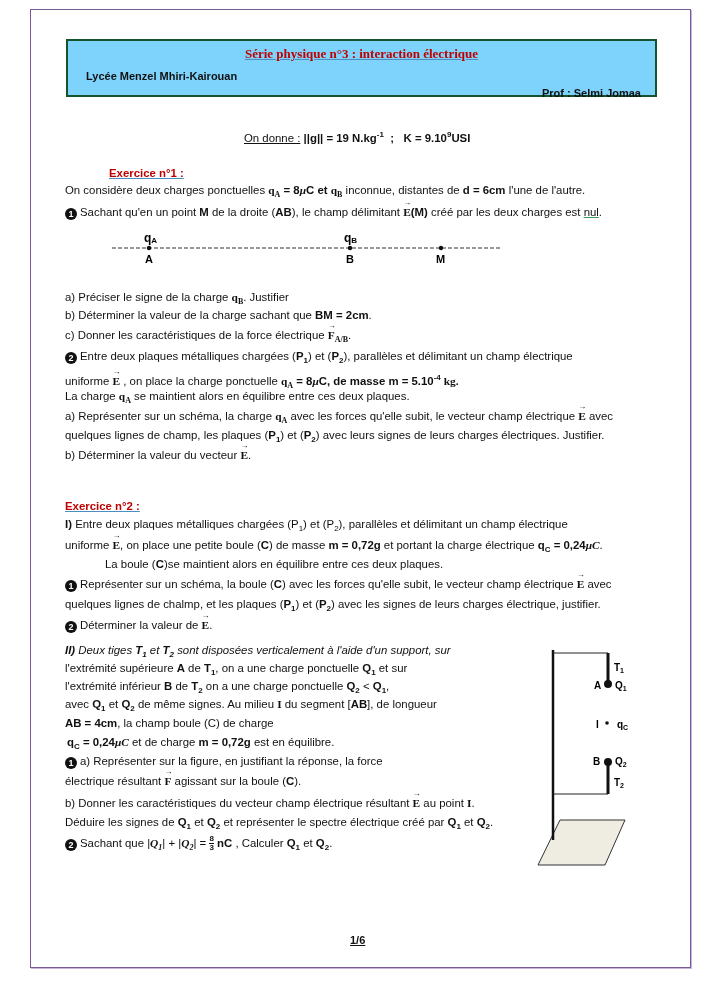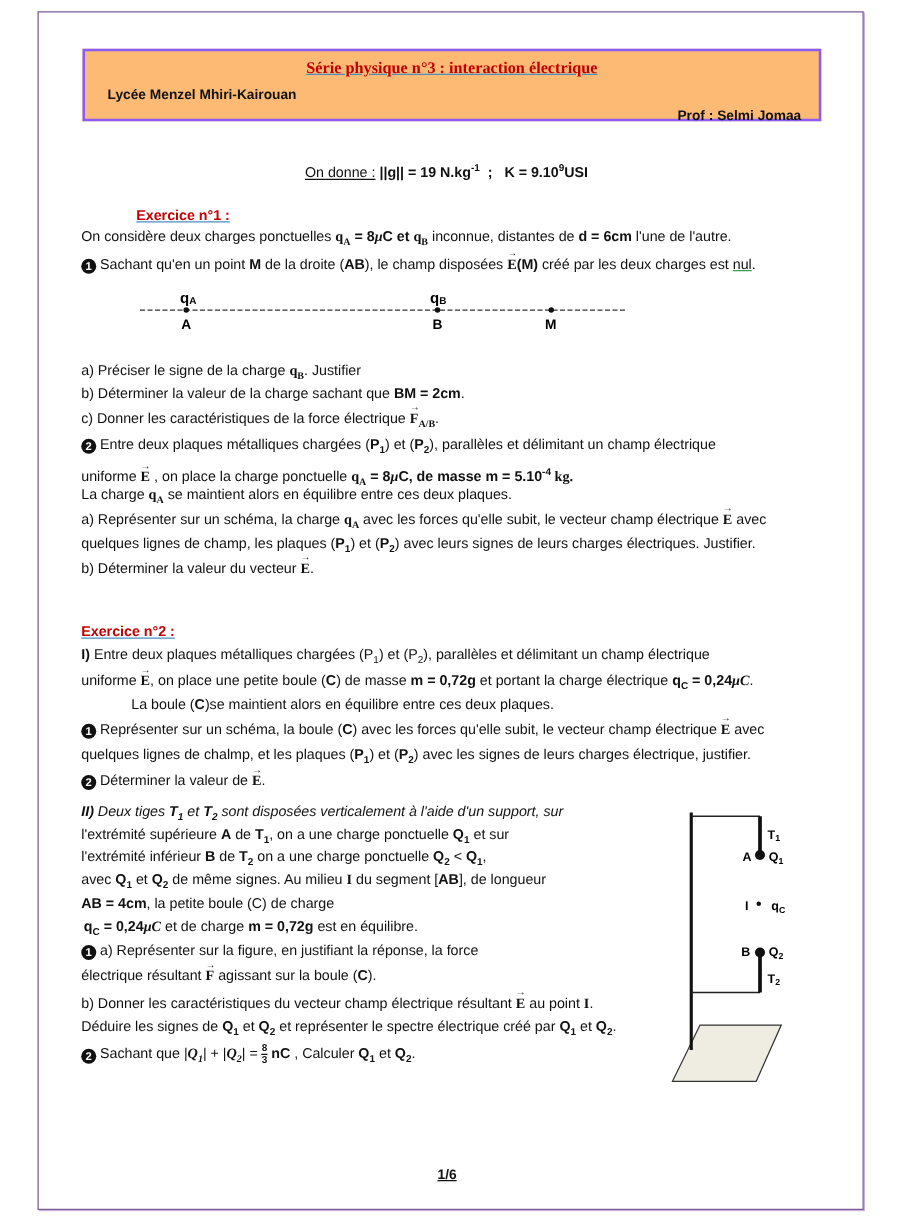--- a/index.html
+++ b/index.html
@@ -1,21 +1,21 @@
 <!DOCTYPE html>
 <html><head>
 <meta charset="utf-8">
 <style>
   html, body { margin:0; padding:0; background:#ffffff; }
   body { width:720px; height:982px; position:relative; overflow:hidden;
          font-family:"Liberation Sans", sans-serif; color:#111; }
   .page-border { position:absolute; left:30px; top:9px; width:659px; height:957px;
          border:1.5px solid #7a5a95; box-shadow: 1px 1px 0 #c9b5dc; }
   .header-box { position:absolute; left:66px; top:39px; width:587px; height:54px;
-         background:#fdba74; border:2px solid #8b5cf6; }
+         background:#7dd3fc; border:2px solid #14532d; }
   .header-title { position:absolute; left:0; right:0; top:5px; text-align:center;
          font-family:"Liberation Serif", serif; font-weight:bold; font-size:13px; color:#c00000;
          text-decoration:underline; text-decoration-color:#4a8fc0; }
   .header-left { position:absolute; left:18px; top:29px; font-size:11px; font-weight:bold; }
   .header-right { position:absolute; right:14px; top:29px; font-size:11px; font-weight:bold;margin-top:17px; }
   .line { position:absolute; font-size:11.4px; white-space:nowrap; line-height:14px; }
   .b { font-weight:bold; }
   .serif { font-family:"Liberation Serif", serif; font-weight:bold; }
   .ex-title { color:#c00000; font-weight:bold; text-decoration:underline; text-decoration-color:#4a8fc0; }
   .u { text-decoration:underline; }
@@ -48,21 +48,21 @@
   <span>K = 9.10</span><sup>9</sup><span>USI</span>
 </div>
 
 <div class="line ex-title" style="left:65px; top:166px;padding-left:44px;">Exercice n°1 :</div>
 
 <div class="line" style="left:65px; top:183px;">
   <span>On considère deux charges ponctuelles </span><span class="serif">q</span><sub class="serif">A</sub><span class="b"> = 8</span><span class="b italic serif">μ</span><span class="b">C et </span><span class="serif">q</span><sub class="serif">B</sub><span> inconnue, distantes de </span><span class="b">d = 6cm</span><span> l'une de l'autre.</span>
 </div>
 
 <div class="line" style="left:65px; top:205px;">
-  <span class="num">1</span><span>Sachant qu'en un point </span><span class="b">M</span><span> de la droite (</span><span class="b">AB</span><span>), le champ disposées </span><span class="serif vec">E</span><span class="b">(M)</span><span> créé par les deux charges est </span><span class="u" style="text-decoration-color:#3a9a5a">nul</span><span>.</span>
+  <span class="num">1</span><span>Sachant qu'en un point </span><span class="b">M</span><span> de la droite (</span><span class="b">AB</span><span>), le champ délimitant </span><span class="serif vec">E</span><span class="b">(M)</span><span> créé par les deux charges est </span><span class="u" style="text-decoration-color:#3a9a5a">nul</span><span>.</span>
 </div>
 
 <svg style="position:absolute; left:100px; top:225px;" width="420" height="45">
   <line x1="12" y1="23" x2="400" y2="23" stroke="#333" stroke-width="1" stroke-dasharray="4,2"></line>
   <circle cx="49" cy="23" r="2.2" fill="#111"></circle>
   <circle cx="250" cy="23" r="2.2" fill="#111"></circle>
   <circle cx="341" cy="23" r="2.2" fill="#111"></circle>
   <text x="44" y="17" font-family="Liberation Serif, serif" font-weight="bold" font-size="12"><tspan>q</tspan><tspan font-size="8" dy="1">A</tspan></text>
   <text x="244" y="17" font-family="Liberation Serif, serif" font-weight="bold" font-size="12"><tspan>q</tspan><tspan font-size="8" dy="1">B</tspan></text>
   <text x="45" y="38" font-weight="bold" font-size="11">A</text>
@@ -125,21 +125,21 @@
 <div class="line" style="left:65px; top:661px;">
   <span>l'extrémité supérieure </span><span class="b">A</span><span> de </span><span class="b">T</span><sub class="b">1</sub><span>, on a une charge ponctuelle </span><span class="b">Q</span><sub class="b">1</sub><span> et sur</span>
 </div>
 <div class="line" style="left:65px; top:679px;">
   <span>l'extrémité inférieur </span><span class="b">B</span><span> de </span><span class="b">T</span><sub class="b">2</sub><span> on a une charge ponctuelle </span><span class="b">Q</span><sub class="b">2</sub><span> &lt;  </span><span class="b">Q</span><sub class="b">1</sub><span>,</span>
 </div>
 <div class="line" style="left:65px; top:697px;">
   <span>avec </span><span class="b">Q</span><sub class="b">1</sub><span> et </span><span class="b">Q</span><sub class="b">2</sub><span> de même signes. Au milieu </span><span class="serif">I</span><span> du segment [</span><span class="b">AB</span><span>], de longueur</span>
 </div>
 <div class="line" style="left:65px; top:716px;">
-  <span class="b">AB = 4cm</span><span>, la petite boule (C) de charge</span>
+  <span class="b">AB = 4cm</span><span>, la champ boule (C) de charge</span>
 </div>
 <div class="line" style="left:67px; top:735px;">
   <span class="b">q</span><sub class="b">C</sub><span class="b"> = 0,24</span><span class="b italic serif">μC</span><span> et de charge </span><span class="b">m = 0,72g</span><span> est en équilibre.</span>
 </div>
 <div class="line" style="left:65px; top:754px;">
   <span class="num">1</span><span>a) Représenter sur la figure, en justifiant la réponse, la force</span>
 </div>
 <div class="line" style="left:65px; top:774px;">
   <span> électrique résultant </span><span class="serif vec">F</span><span> agissant sur la boule (</span><span class="b">C</span><span>).</span>
 </div>

